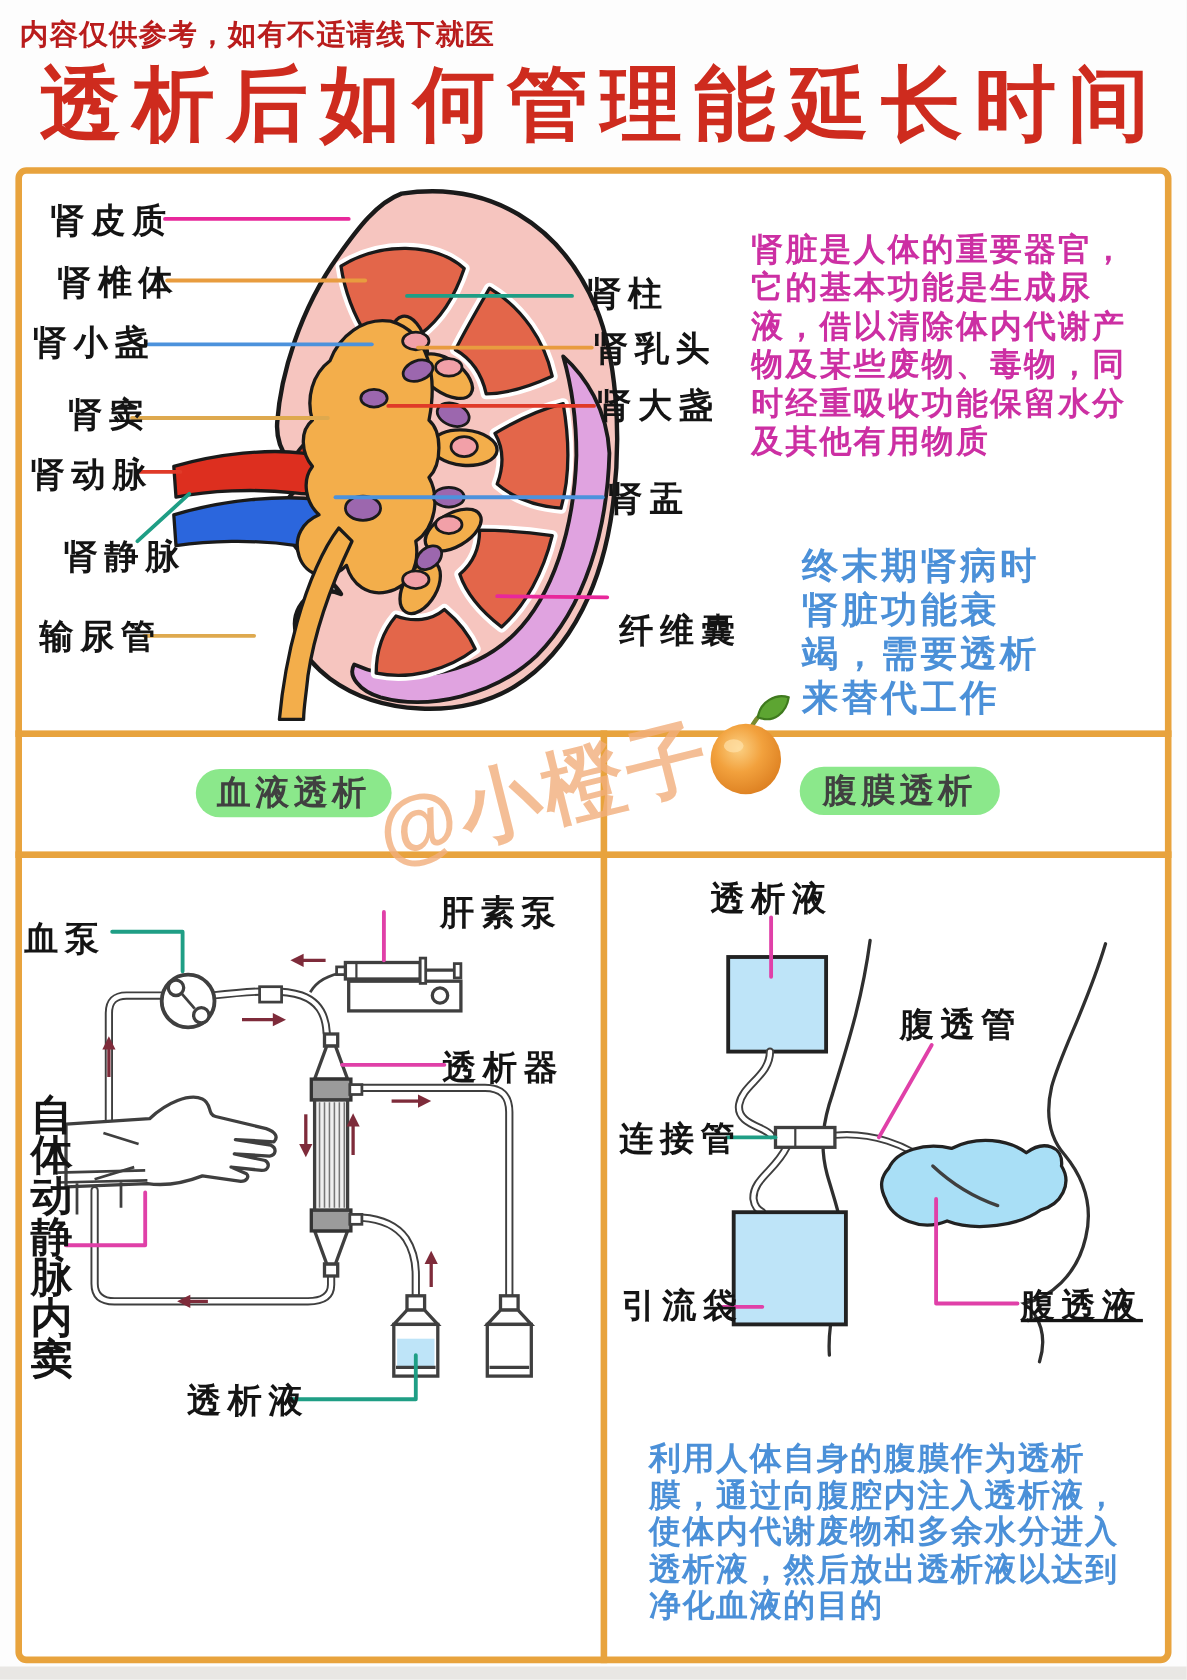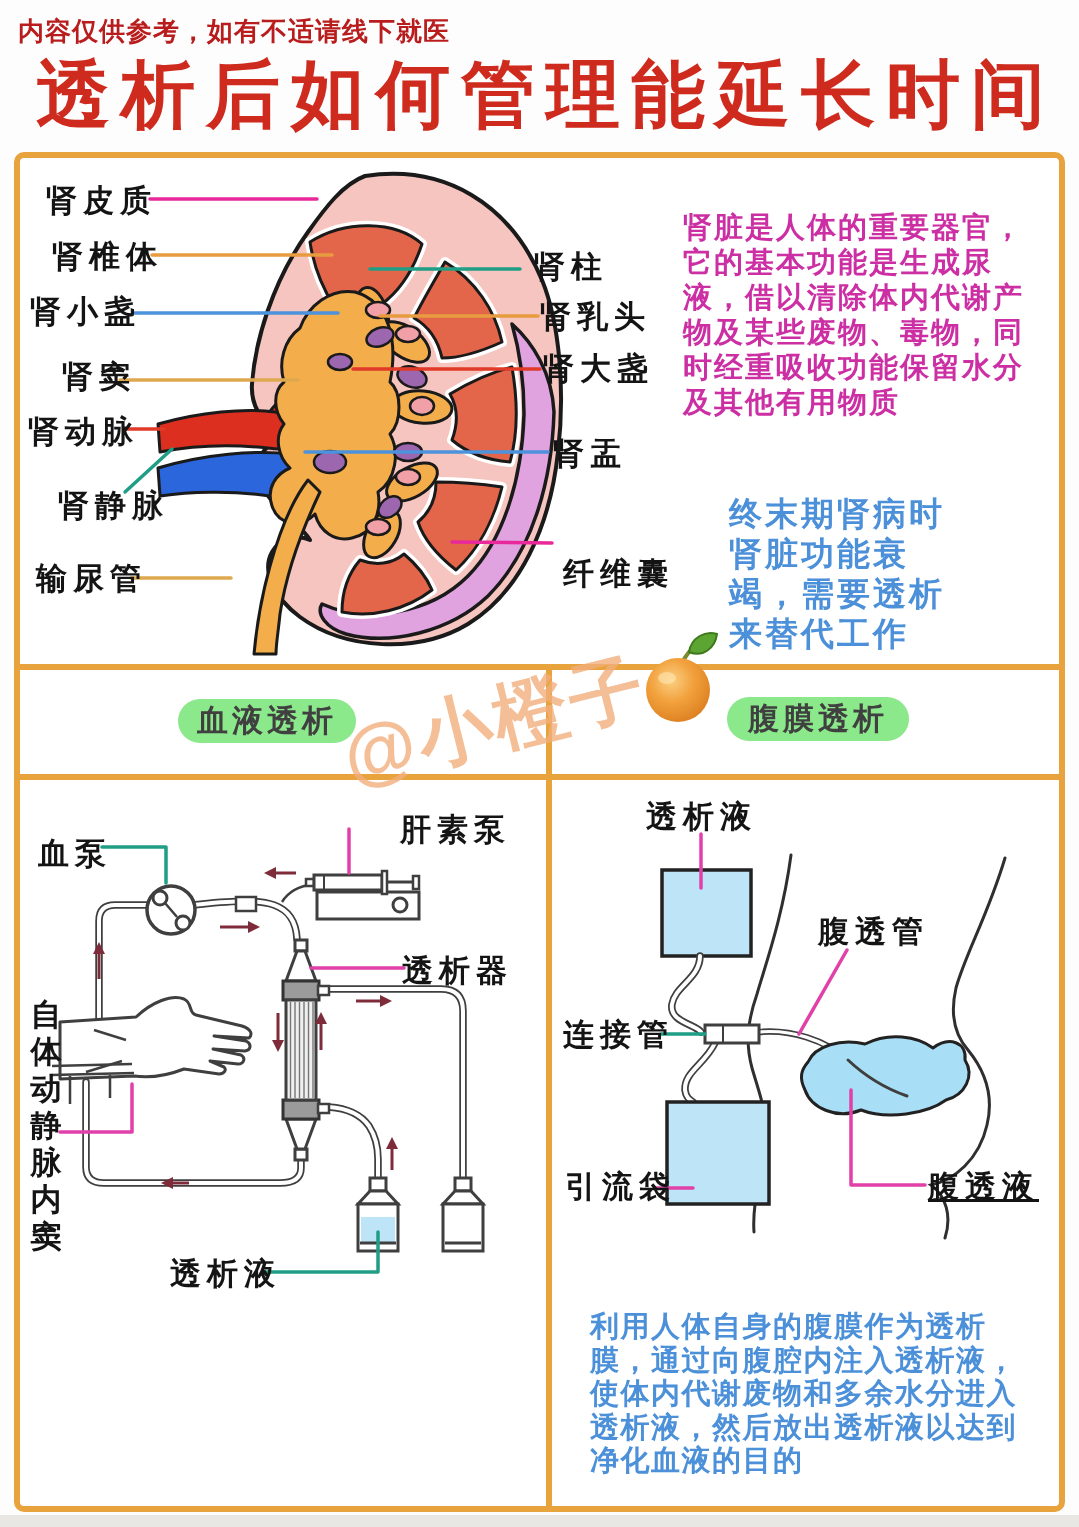--- a/index.html
+++ b/index.html
@@ -4,21 +4,21 @@
 <style>
   html,body{margin:0;padding:0;background:#e9e7e4;}
   .page{position:relative;width:1079px;height:1527px;background:#fdfdfd;overflow:hidden;
         font-family:"Liberation Sans","DejaVu Sans",sans-serif;color:#1a1a1a;}
   .abs{position:absolute;}
   .disclaimer{left:18px;top:14px;font-size:26px;font-weight:700;color:#b91c1c;letter-spacing:1px;}
   .title{left:36px;top:46px;font-size:74px;font-weight:900;color:#ce2b1e;letter-spacing:11px;white-space:nowrap;}
   .frame{left:14px;top:152px;width:1051px;height:1360px;border:6px solid #e8a33d;border-radius:10px;box-sizing:border-box;background:#fff;}
   .hdiv,.vdiv{background:#e8a33d;}
   .lbl{font-size:31px;font-weight:700;color:#141414;letter-spacing:6px;white-space:nowrap;line-height:36px;}
-  .lbl-v{font-size:31px;font-weight:700;color:#141414;width:36px;line-height:37px;word-break:break-all;text-align:center;}
+  .lbl-v{font-size:38px;font-weight:700;color:#141414;width:36px;line-height:37px;word-break:break-all;text-align:center;}
   .para{font-weight:700;}
   .para.magenta{left:683px;top:210px;width:362px;font-size:29px;line-height:35px;color:#cc2fa3;letter-spacing:2px;}
   .para.bluec{left:729px;top:494px;width:248px;font-size:33px;line-height:40px;color:#4b90d8;letter-spacing:3px;}
   .para.redp{left:64px;top:1342px;width:448px;font-size:30px;line-height:36px;color:#dc4434;letter-spacing:1.5px;}
   .para.bluep{left:590px;top:1310px;width:456px;font-size:29px;line-height:33.5px;color:#4b90d8;letter-spacing:1.5px;}
   .pill{background:#8be88b;border-radius:24px;height:44px;line-height:44px;text-align:center;
         font-size:31px;font-weight:700;color:#404040;letter-spacing:4px;}
   .watermark{left:345px;top:710px;font-size:74px;font-weight:900;color:#f2af7c;opacity:.8;
              transform:rotate(-14deg);transform-origin:left center;letter-spacing:4px;z-index:50;pointer-events:none;white-space:nowrap;}
   .strip{left:0;top:1515px;width:1079px;height:12px;background:#e9e7e4;}
@@ -242,21 +242,21 @@
 
     <g>
       <path class="lead" stroke="#1f9e85" d="M88,67 L152,67 L152,103"></path>
       <path class="lead" stroke="#e040a8" d="M335,49 L335,93"></path>
       <path class="lead" stroke="#e040a8" d="M297,188 L390,188"></path>
       <path class="lead" stroke="#e040a8" d="M46,352 L118,352 L118,304"></path>
       <path class="lead" stroke="#1f9e85" d="M249,492 L364,492 L364,452"></path>
     </g>
   </svg>
 
-  <div class="abs lbl" style="left:38px;top:836px;">血泵</div>
+  <div class="abs lbl" style="left:22px;top:836px;">血泵</div>
   <div class="abs lbl" style="left:400px;top:812px;">肝素泵</div>
   <div class="abs lbl" style="left:402px;top:953px;">透析器</div>
   <div class="abs lbl-v" style="left:28px;top:996px;">自体动静脉内窦</div>
   <div class="abs lbl" style="left:170px;top:1256px;">透析液</div>
 
 
   <svg class="abs" style="left:553px;top:780px;" width="512" height="545" viewBox="0 0 512 545">
 
     <g fill="none" stroke="#2f2f2f" stroke-width="3" stroke-linecap="round">
       <path d="M238,75 C230,135 214,180 204,214 C195,240 192,262 199,288 C207,316 216,336 212,366 C208,396 199,424 201,452"></path>

